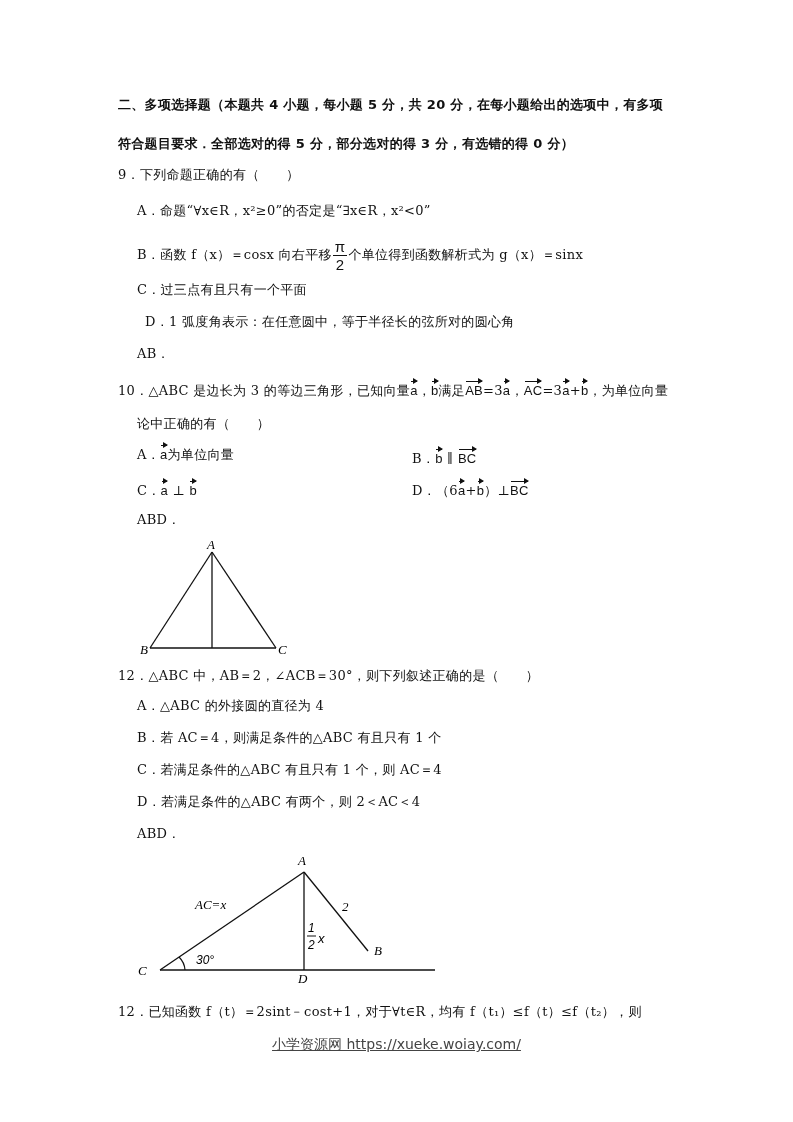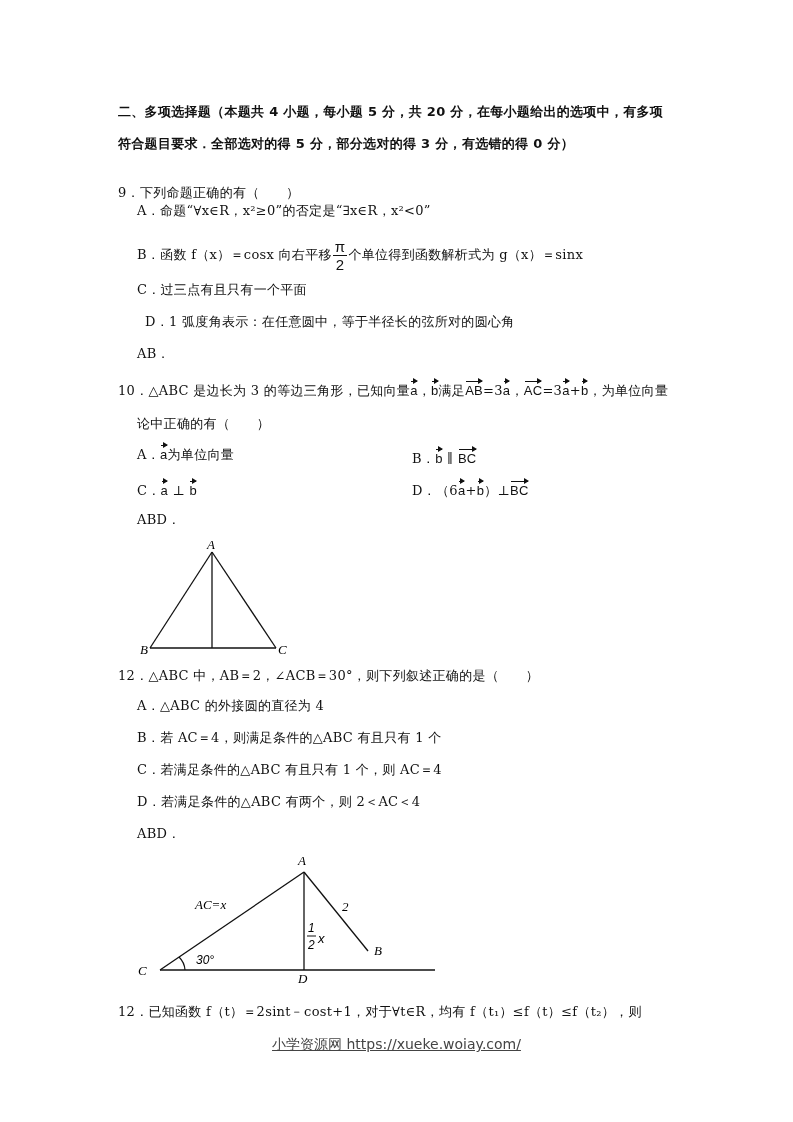--- a/index.html
+++ b/index.html
@@ -31,24 +31,24 @@
     .col2 { position: absolute; left: 412px; }
     .footer {
       position: absolute; left: 0; width: 793px; top: 1036px; text-align: center;
       font-family: "DejaVu Sans", "Liberation Sans", sans-serif; font-size: 14px; color: #444; text-decoration: underline;
     }
     svg text { font-family: "Liberation Serif", serif; font-style: italic; }
   </style>
 </head>
 <body>
 
-<div class="line bold" style="left:118px; top:104px;">二、多项选择题（本题共 4 小题，每小题 5 分，共 20 分，在每小题给出的选项中，有多项</div>
+<div class="line bold" style="left:118px; top:97px;">二、多项选择题（本题共 4 小题，每小题 5 分，共 20 分，在每小题给出的选项中，有多项</div>
 <div class="line bold" style="left:118px; top:136px;">符合题目要求．全部选对的得 5 分，部分选对的得 3 分，有选错的得 0 分）</div>
 
-<div class="line" style="left:118px; top:185px;">
+<div class="line" style="left:118px; top:167px;">
   <span>9．</span><span>下列命题正确的有（　　）</span>
 </div>
 <div class="line" style="left:137px; top:203px;">
   <span>A．</span><span>命题“∀x∈R，x²≥0”的否定是“∃x∈R，x²&lt;0”</span>
 </div>
 <div class="line" style="left:137px; top:236px; line-height:38px;">
   <span>B．</span><span>函数 f（x）＝cosx 向右平移</span><span class="frac"><span class="num">π</span><span class="den">2</span></span><span>个单位得到函数解析式为 g（x）＝sinx</span>
 </div>
 <div class="line" style="left:137px; top:282px;">
   <span>C．</span><span>过三点有且只有一个平面</span>

